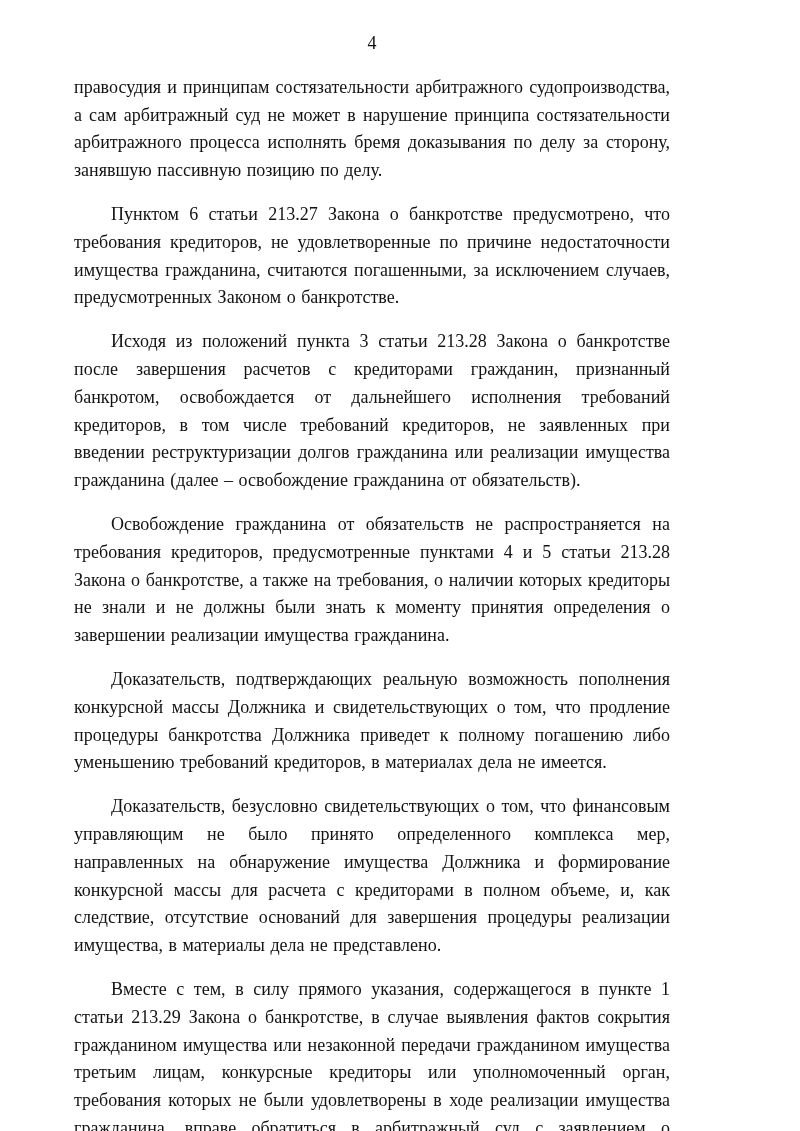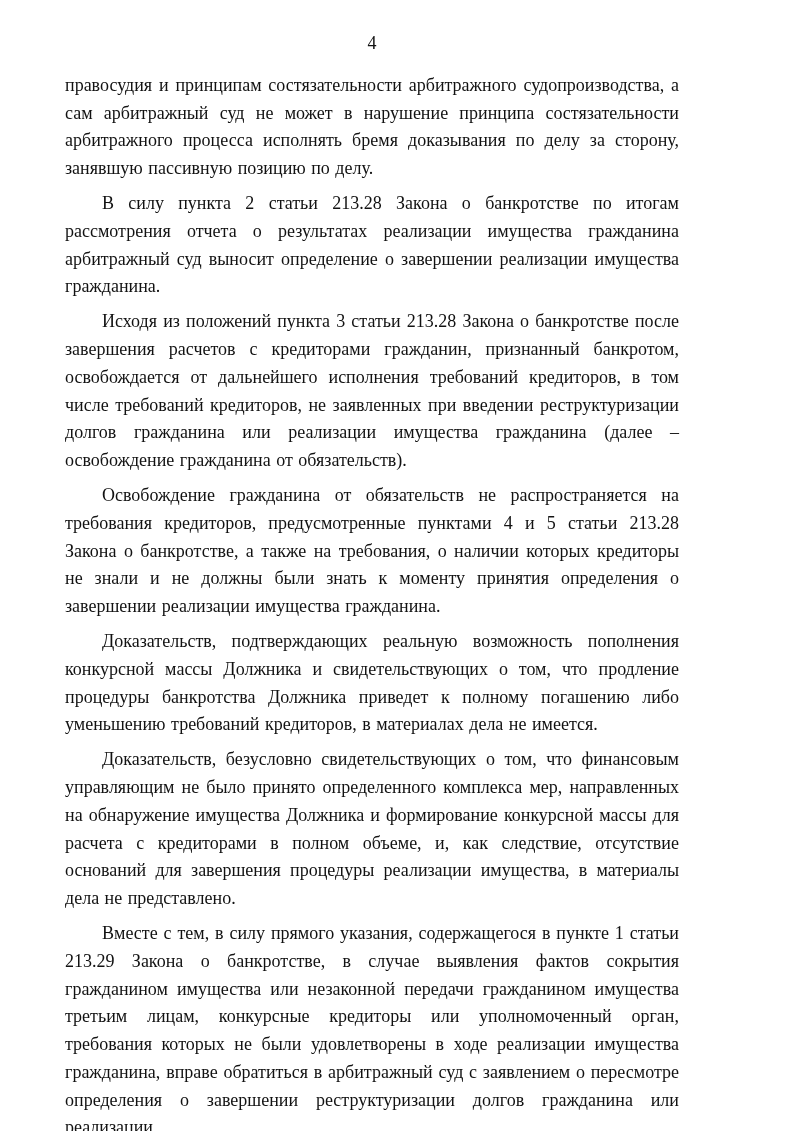--- a/index.html
+++ b/index.html
@@ -22,41 +22,41 @@
     padding-top: 30px;
   }
   .page-number {
     text-align: center;
     font-size: 18px;
     line-height: 27.8px;
     margin-bottom: 14px;
     color: #121212;
   }
   .body-text p {
-    margin: 7px;
+    margin: 16px;
     font-size: 18px;
     line-height: 27.8px;
     text-align: justify;
     text-indent: 37px;
     color: #121212;
     word-spacing: 1px;
   }
   .body-text p.no-indent {
     text-indent: 0;
   }
 </style>
 </head>
 <body>
 
 <div class="page">
   <div class="content">
     <div class="page-number">4</div>
     <div class="body-text">
       <p class="no-indent">правосудия и принципам состязательности арбитражного судопроизводства, а сам арбитражный суд не может в нарушение принципа состязательности арбитражного процесса исполнять бремя доказывания по делу за сторону, занявшую пассивную позицию по делу.</p>
-      <p>В силу пункта 2 статьи 213.28 Закона о банкротстве по итогам рассмотрения отчета о результатах реализации имущества гражданина арбитражный суд выносит определение о завершении реализации имущества гражданина.</p>
+      <p>Пунктом 6 статьи 213.27 Закона о банкротстве предусмотрено, что требования кредиторов, не удовлетворенные по причине недостаточности имущества гражданина, считаются погашенными, за исключением случаев, предусмотренных Законом о банкротстве.</p>
       <p>Исходя из положений пункта 3 статьи 213.28 Закона о банкротстве после завершения расчетов с кредиторами гражданин, признанный банкротом, освобождается от дальнейшего исполнения требований кредиторов, в том числе требований кредиторов, не заявленных при введении реструктуризации долгов гражданина или реализации имущества гражданина (далее – освобождение гражданина от обязательств).</p>
       <p>Освобождение гражданина от обязательств не распространяется на требования кредиторов, предусмотренные пунктами 4 и 5 статьи 213.28 Закона о банкротстве, а также на требования, о наличии которых кредиторы не знали и не должны были знать к моменту принятия определения о завершении реализации имущества гражданина.</p>
       <p>Доказательств, подтверждающих реальную возможность пополнения конкурсной массы Должника и свидетельствующих о том, что продление процедуры банкротства Должника приведет к полному погашению либо уменьшению требований кредиторов, в материалах дела не имеется.</p>
       <p>Доказательств, безусловно свидетельствующих о том, что финансовым управляющим не было принято определенного комплекса мер, направленных на обнаружение имущества Должника и формирование конкурсной массы для расчета с кредиторами в полном объеме, и, как следствие, отсутствие оснований для завершения процедуры реализации имущества, в материалы дела не представлено.</p>
       <p>Вместе с тем, в силу прямого указания, содержащегося в пункте 1 статьи 213.29 Закона о банкротстве, в случае выявления фактов сокрытия гражданином имущества или незаконной передачи гражданином имущества третьим лицам, конкурсные кредиторы или уполномоченный орган, требования которых не были удовлетворены  в ходе реализации имущества гражданина, вправе обратиться в арбитражный суд  с заявлением о пересмотре определения о завершении реструктуризации долгов гражданина или реализации</p>
     </div>
   </div>
 </div>
 
 </body></html>

